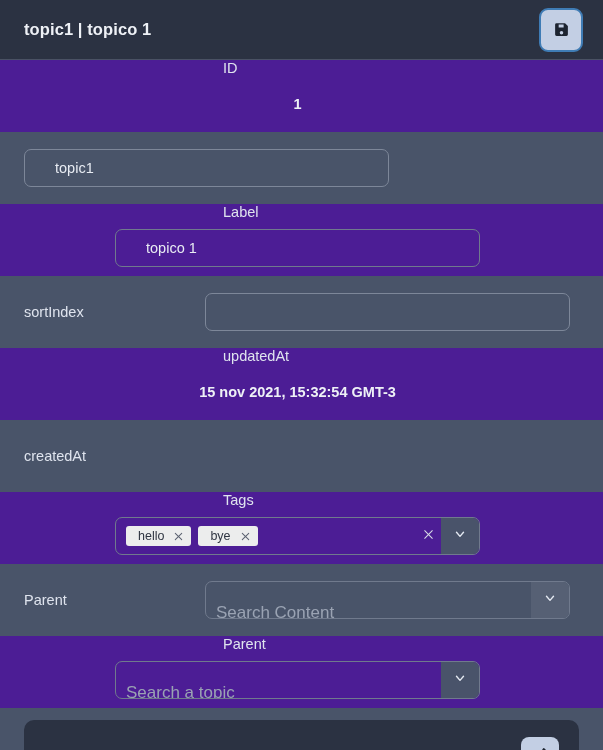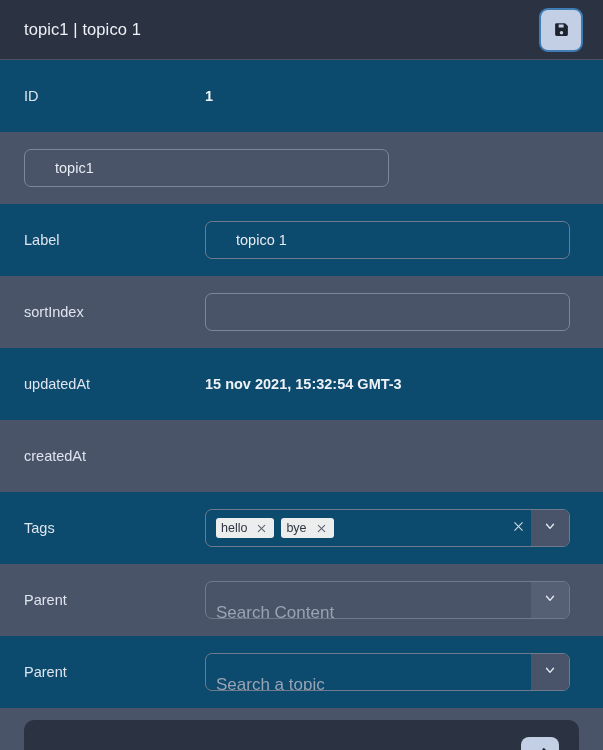--- a/index.html
+++ b/index.html
@@ -32,21 +32,21 @@
     display: flex;
     align-items: center;
     justify-content: space-between;
     padding: 0 20px 0 24px;
     border-bottom: 1px solid #4a5264;
     position: relative;
   }
 
   .header-title {
     font-size: 16.5px;
-    font-weight: normal;
+    font-weight: bold;
     color: #eef1f6;
     letter-spacing: 0.1px;
   }
 
   .icon-btn {
     width: 44px;
     height: 44px;
     border-radius: 9px;
     background: #c3cfe4;
     border: 2px solid #3f7cb5;
@@ -59,21 +59,21 @@
 
   .icon-btn svg { display: block; }
 
   
   .row {
     height: 72px;
     display: flex;
     align-items: center;
     padding: 0 0 0 24px;
   }
-  .row.dark  { background: #0c4a6e; }
+  .row.dark  { background: #4c1d95; flex-direction: column; }
   .row.light { background: #495469; }
 
   .row-label {
     width: 181px;
     flex: none;
     font-size: 14.5px;
     color: #dfe4ee;
     font-weight: normal;
   }
 
@@ -135,21 +135,21 @@
   }
 
   .chip {
     display: inline-flex;
     align-items: center;
     gap: 9px;
     background: #eceded;
     color: #2f3542;
     border-radius: 3px;
     font-size: 12.5px;
-    padding: 4px 7px 4px 5px;
+    padding: 4px 7px 4px 12px;
     line-height: 1;
     white-space: nowrap;
     cursor: default;
   }
 
   .chip-x {
     display: inline-flex;
     cursor: pointer;
     color: #5a6170;
   }

